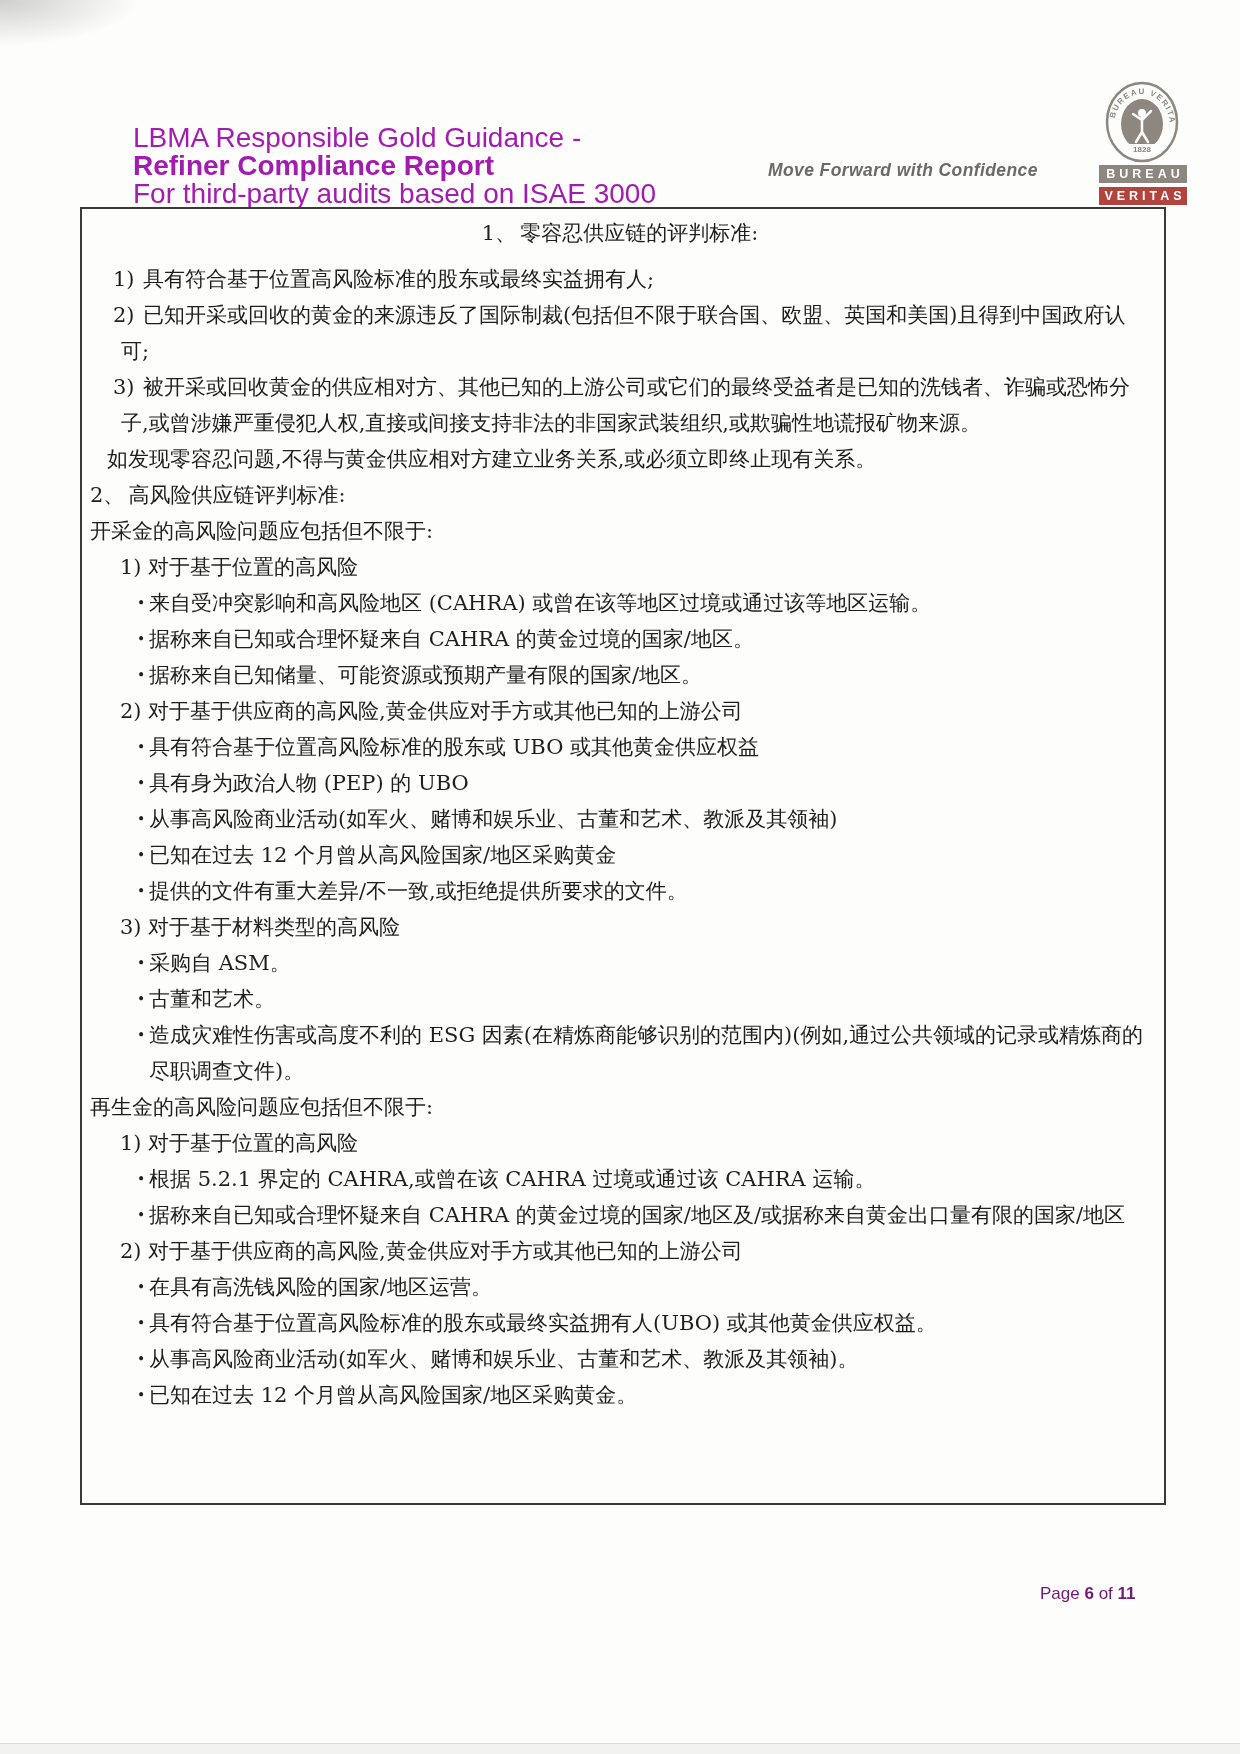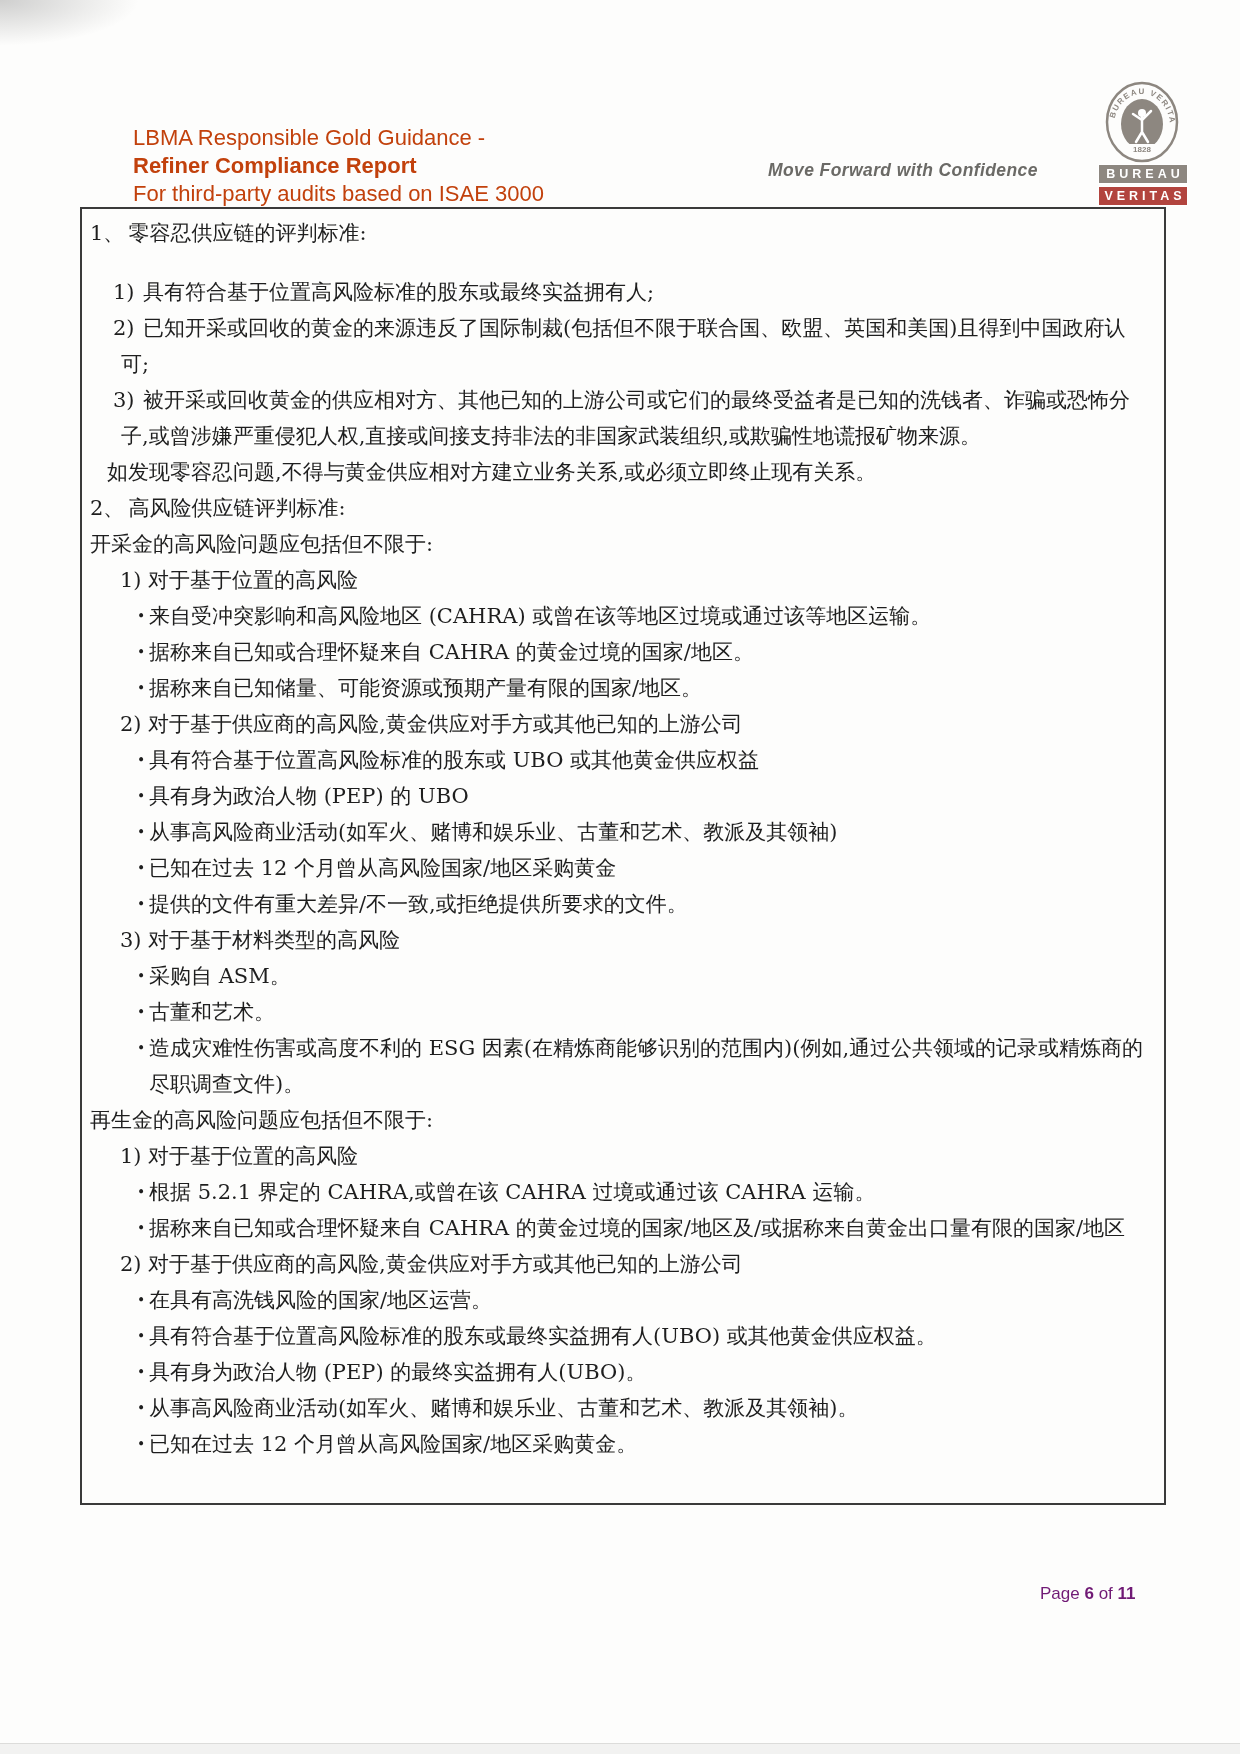--- a/index.html
+++ b/index.html
@@ -15,21 +15,21 @@
   .page::before{
     content:"";position:absolute;left:0;top:0;width:140px;height:46px;
     background:radial-gradient(ellipse at 0% 0%,rgba(120,120,120,.35),rgba(120,120,120,0) 70%);
     pointer-events:none;
   }
   .page::after{
     content:"";position:absolute;left:0;bottom:0;width:100%;height:10px;
     background:#f2f2f1;border-top:1px solid #dcdcda;pointer-events:none;
   }
   
-  .hdr-title{position:absolute;left:133px;top:124px;font-size:22px;line-height:28px;color:#c2410c;}
+  .hdr-title{position:absolute;left:133px;top:124px;font-size:28px;line-height:28px;color:#a21caf;}
   .hdr-title .b{font-weight:bold;}
   .tagline{
     position:absolute;left:768px;top:160px;
     font-size:17.5px;font-weight:bold;font-style:italic;
     color:#6b6a66;letter-spacing:.4px;
   }
   .logo{position:absolute;left:1092px;top:80px;width:92px;}
   .logo .band{
     width:88px;height:18px;margin:0 12px 2px 6px;
     display:flex;align-items:center;justify-content:center;
@@ -46,21 +46,21 @@
     border:2px solid #3a3a3a;background:transparent;
     box-sizing:border-box;
     padding:6px 14px 9px 8px;
     overflow:hidden;
   }
   .line{
     font-family:"DejaVu Serif","Liberation Serif",serif;
     font-size:21px;line-height:36px;color:#1e1e1e;
     text-align:left;
   }
-  .line:first-child{margin-bottom:23px;}
+  .line:first-child{margin-bottom:10px;text-align:center;}
   .mk{display:inline-block;}
   .sec{margin-left:0;}
   .sec .mk{margin-right:4px;}
   .note{margin-left:17px;}
   .item1{padding-left:31px;text-indent:-8px;}
   .item1 .mk{width:30px;text-indent:0;}
   .item2{padding-left:38px;text-indent:-8px;}
   .item2 .mk{width:28px;text-indent:0;}
   .bullet{padding-left:59px;text-indent:-12px;}
   .bullet .mk{width:12px;font-size:14px;vertical-align:2px;text-indent:0;}
@@ -126,21 +126,20 @@
         <div class="line bullet"><span class="mk">•</span><span>采购自 ASM。</span></div>
         <div class="line bullet"><span class="mk">•</span><span>古董和艺术。</span></div>
         <div class="line bullet"><span class="mk">•</span><span>造成灾难性伤害或高度不利的 ESG 因素(在精炼商能够识别的范围内)(例如,通过公共领域的记录或精炼商的尽职调查文件)。</span></div>
         <div class="line mid2"><span>再生金的高风险问题应包括但不限于:</span></div>
         <div class="line item2"><span class="mk">1)</span><span>对于基于位置的高风险</span></div>
         <div class="line bullet"><span class="mk">•</span><span>根据 5.2.1 界定的 CAHRA,或曾在该 CAHRA 过境或通过该 CAHRA 运输。</span></div>
         <div class="line bullet"><span class="mk">•</span><span>据称来自已知或合理怀疑来自 CAHRA 的黄金过境的国家/地区及/或据称来自黄金出口量有限的国家/地区</span></div>
         <div class="line item2"><span class="mk">2)</span><span>对于基于供应商的高风险,黄金供应对手方或其他已知的上游公司</span></div>
         <div class="line bullet"><span class="mk">•</span><span>在具有高洗钱风险的国家/地区运营。</span></div>
         <div class="line bullet"><span class="mk">•</span><span>具有符合基于位置高风险标准的股东或最终实益拥有人(UBO) 或其他黄金供应权益。</span></div>
-        <div class="line bullet"><span class="mk">•</span><span>具有身为政治人物 (PEP) 的最终实益拥有人(UBO)。</span></div>
         <div class="line bullet"><span class="mk">•</span><span>从事高风险商业活动(如军火、赌博和娱乐业、古董和艺术、教派及其领袖)。</span></div>
         <div class="line bullet"><span class="mk">•</span><span>已知在过去 12 个月曾从高风险国家/地区采购黄金。</span></div>
       </div>
   </div>
 
   <div class="footer">
     <span>Page</span>
     <b>6</b>
     <span>of</span>
     <b>11</b>

